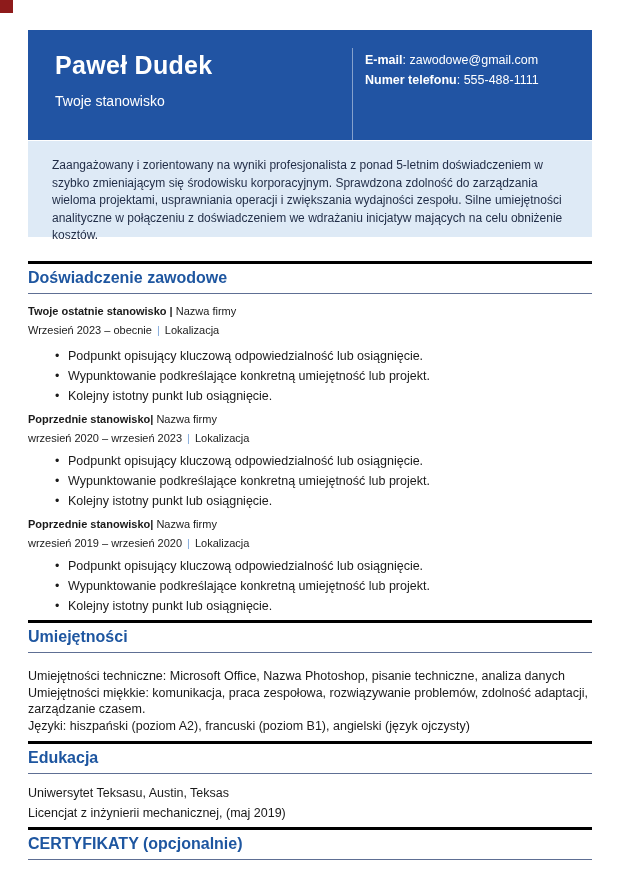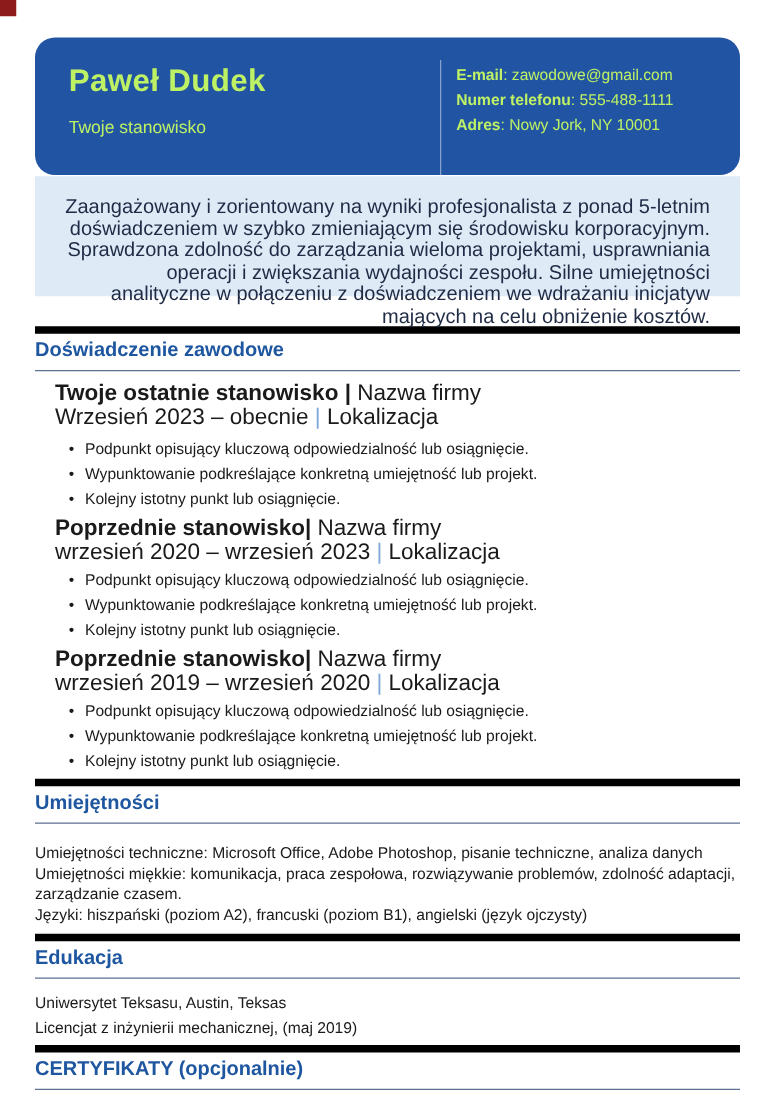--- a/index.html
+++ b/index.html
@@ -3,46 +3,46 @@
 <meta charset="utf-8">
 <style>
   html,body{margin:0;padding:0;background:#ffffff;}
   .page{
     position:relative;width:620px;height:877px;background:#ffffff;overflow:hidden;
     font-family:"Liberation Sans",sans-serif;color:#1a1a1a;
   }
   .corner-mark{position:absolute;left:0;top:0;width:13px;height:13px;background:#8E1B1B;}
 
   
-  .band{margin:30px 28px 0;height:110px;background:#2154A3;color:#bef264;
-        display:flex;justify-content:space-between;box-sizing:border-box;border-radius:16px;}
+  .band{margin:30px 28px 0;height:110px;background:#2154A3;color:#ffffff;
+        display:flex;justify-content:space-between;box-sizing:border-box;}
   .band-left{padding:20px 0 0 27px;}
   .name{font-size:25px;font-weight:bold;letter-spacing:.3px;line-height:30px;}
   .role{font-size:14px;margin-top:13px;font-weight:normal;}
   .band-right{margin:18px 12px 0 0;width:215px;padding:2px 0 2px 12px;
               border-left:1px solid rgba(255,255,255,.45);
               font-size:12.5px;line-height:20px;}
   .band-right b{font-weight:bold;}
 
   
   .summary{margin:1px 28px 0;height:96px;background:#DEEAF6;box-sizing:border-box;
-           padding:16px 24px 0;text-align:right;color:#1F2B45;
-           font-size:16px;line-height:17.5px;}
+           padding:16px 24px 0;text-align:left;color:#1F2B45;
+           font-size:12px;line-height:17.5px;}
 
   
-  .sec{margin:24px 28px 0;border-top:6px solid #000000;border-bottom:1px solid #5E6F94;
+  .sec{margin:24px 28px 0;border-top:3px solid #000000;border-bottom:1px solid #5E6F94;
        padding:4px 0 5px;}
   .sec h2{margin:0;font-size:16px;line-height:20px;font-weight:bold;color:#1E56A0;
           font-family:"Liberation Sans",sans-serif;}
   .sec.skills-sec{margin-top:4px;}
   .sec.edu-sec{margin-top:7px;}
   .sec.cert-sec{margin-top:4px;}
 
   
-  .job{margin:8px 44px 0;font-size:18px;line-height:19px;}
+  .job{margin:8px 28px 0;font-size:11px;line-height:19px;}
   .job.later{margin-top:4px;}
   .job b{font-weight:bold;}
   .pipe{color:#7FA7D9;margin:0 5px;}
   .bullets{margin:6px 28px 0;padding:0 0 0 40px;list-style:none;
            font-size:12.5px;line-height:20px;}
   .bullets.tight{margin-top:3px;}
   .bullets li{position:relative;}
   .bullets li::before{content:"\2022";position:absolute;left:-13px;top:0;}
 
   
@@ -60,21 +60,20 @@
   <div class="corner-mark"></div>
 
   <div class="band">
     <div class="band-left">
       <div class="name">Paweł Dudek</div>
       <div class="role">Twoje stanowisko</div>
     </div>
     <div class="band-right">
       <div><b>E-mail</b><span>: zawodowe@gmail.com</span></div>
       <div><b>Numer telefonu</b><span>: 555-488-1111</span></div>
-      <div><b>Adres</b><span>: Nowy Jork, NY 10001</span></div>
     </div>
   </div>
 
   <div class="summary">Zaangażowany i zorientowany na wyniki profesjonalista z ponad 5-letnim doświadczeniem w szybko zmieniającym się środowisku korporacyjnym. Sprawdzona zdolność do zarządzania wieloma projektami, usprawniania operacji i zwiększania wydajności zespołu. Silne umiejętności analityczne w połączeniu z doświadczeniem we wdrażaniu inicjatyw mających na celu obniżenie kosztów.</div>
 
   <div class="sec">
     <h2>Doświadczenie zawodowe</h2>
   </div>
 
   <div class="job">
@@ -104,21 +103,21 @@
   <ul class="bullets tight">
     <li>Podpunkt opisujący kluczową odpowiedzialność lub osiągnięcie.</li>
     <li>Wypunktowanie podkreślające konkretną umiejętność lub projekt.</li>
     <li>Kolejny istotny punkt lub osiągnięcie.</li>
   </ul>
 
   <div class="sec skills-sec">
     <h2>Umiejętności</h2>
   </div>
   <div class="skills">
-    <div><b>Umiejętności techniczne</b><span>: Microsoft Office, Adobe Photoshop, pisanie techniczne, analiza danych</span></div>
+    <div><b>Umiejętności techniczne</b><span>: Microsoft Office, Nazwa Photoshop, pisanie techniczne, analiza danych</span></div>
     <div><b>Umiejętności miękkie</b><span>: komunikacja, praca zespołowa, rozwiązywanie problemów, zdolność adaptacji, zarządzanie czasem.</span></div>
     <div><b>Języki</b><span>: hiszpański (poziom A2), francuski (poziom B1), angielski (język ojczysty)</span></div>
   </div>
 
   <div class="sec edu-sec">
     <h2>Edukacja</h2>
   </div>
   <div class="edu">
     <div><b>Uniwersytet Teksasu,</b><span> Austin, Teksas</span></div>
     <div>Licencjat z inżynierii mechanicznej, (maj 2019)</div>

